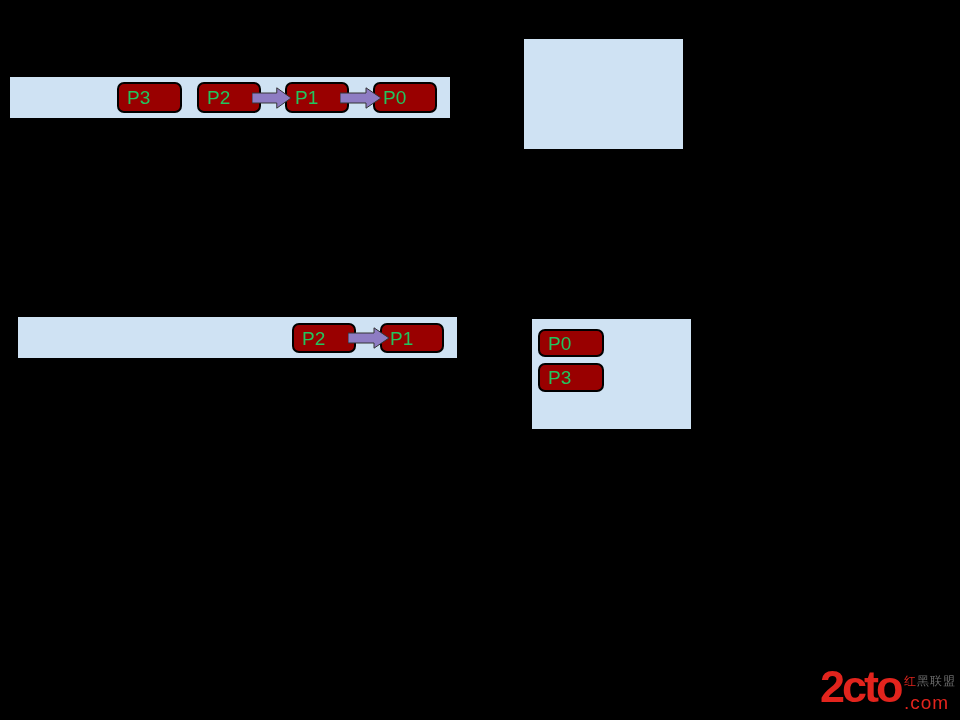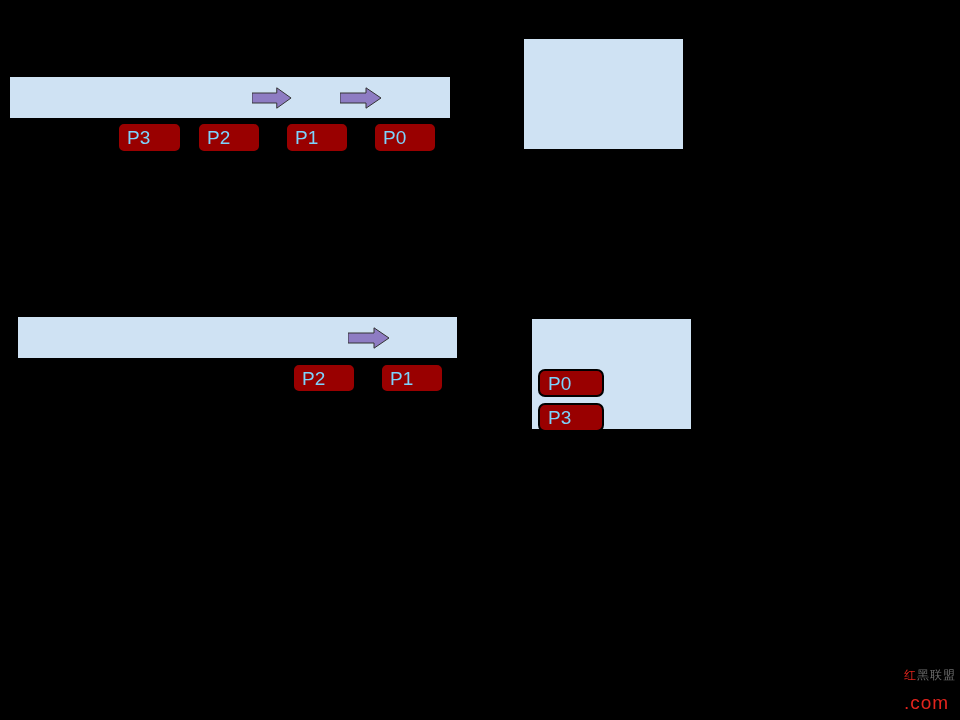--- a/index.html
+++ b/index.html
@@ -31,25 +31,24 @@
   .box-mid-right { left: 532px; top: 319px; width: 159px; height: 110px; }
   .chip {
     position: absolute;
     background: #990000;
     border: 2px solid #000000;
     border-radius: 7px;
     box-sizing: border-box;
     display: flex;
     align-items: center;
     padding-left: 8px;
-    color: #7dd3fc;
+    color: #22c55e;
     font-size: 19px;
     line-height: 1;
     z-index: 2;
-    margin-top: 40px;
   }
   .chip-t-p3 { left: 117px; top: 82px;  width: 65px; height: 31px; }
   .chip-t-p2 { left: 197px; top: 82px;  width: 64px; height: 31px; }
   .chip-t-p1 { left: 285px; top: 82px;  width: 64px; height: 31px; }
   .chip-t-p0 { left: 373px; top: 82px;  width: 64px; height: 31px; }
   .chip-m-p2 { left: 292px; top: 323px; width: 64px; height: 30px; }
   .chip-m-p1 { left: 380px; top: 323px; width: 64px; height: 30px; }
   .chip-b-p0 { left: 538px; top: 329px; width: 66px; height: 28px; }
   .chip-b-p3 { left: 538px; top: 363px; width: 66px; height: 29px; }
   .arrow {
@@ -74,21 +73,21 @@
     top: 0;
     font-size: 45px;
     line-height: 50px;
     font-weight: bold;
     letter-spacing: -3px;
     color: #e2241d;
   }
   .wm-tagline {
     position: absolute;
     left: 84px;
-    top: 6px;
+    top: 12px;
     font-size: 12px;
     line-height: 14px;
     letter-spacing: 1px;
     white-space: nowrap;
   }
   .wm-tagline .red  { color: #e2241d; }
   .wm-tagline .dark { color: #6b6b6b; }
   .wm-suffix {
     position: absolute;
     left: 84px;
@@ -151,17 +150,18 @@
   <div class="blue-box box-mid-right"></div>
 
   <div class="chip chip-b-p0">
     <span>P0</span>
   </div>
   <div class="chip chip-b-p3">
     <span>P3</span>
   </div>
 
   <div class="watermark">
+    <span class="wm-brand">2cto</span>
     <span class="wm-tagline"><span class="red">红</span><span class="dark">黑联盟</span></span>
     <span class="wm-suffix">.com</span>
   </div>
 
 </div>
 
 </body></html>

